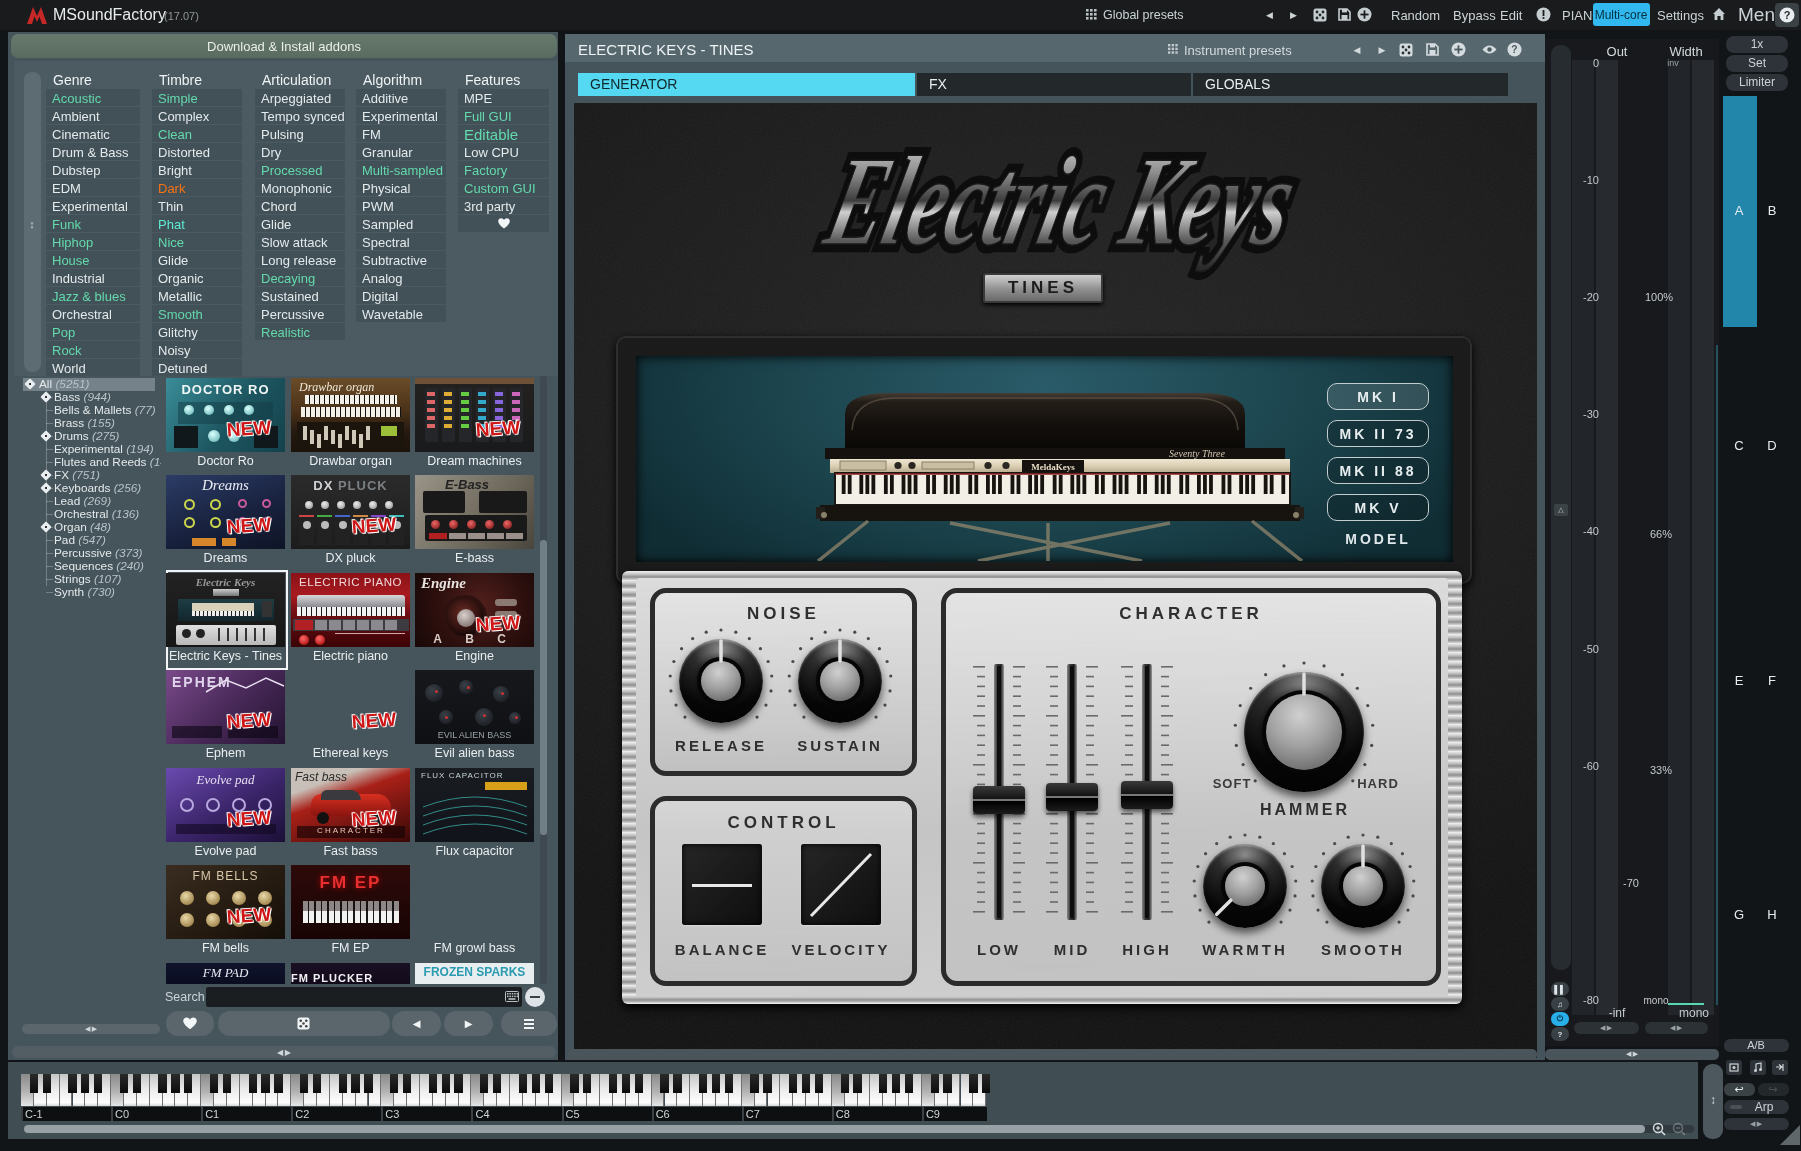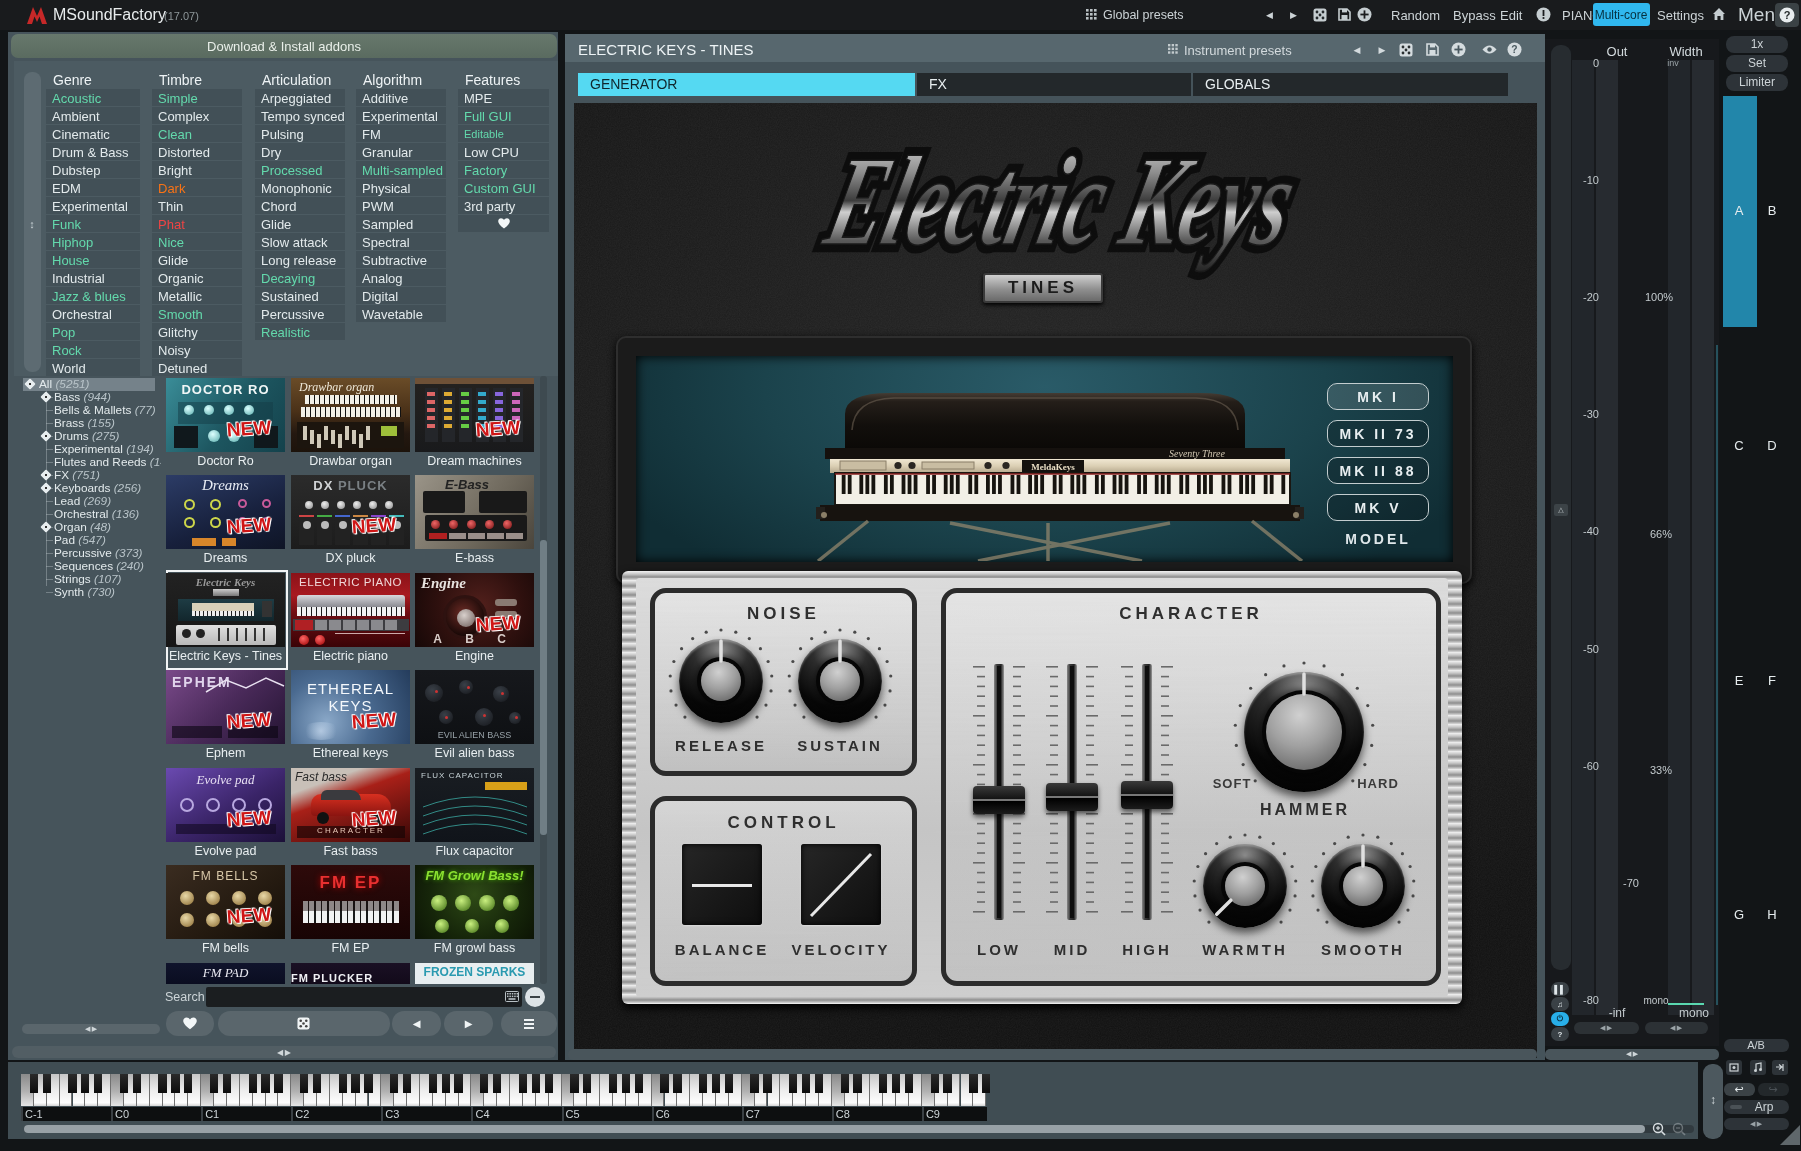--- a/index.html
+++ b/index.html
@@ -116,21 +116,21 @@
 <div class="txt" style="left:158px;top:134px;transform:translate(0,-50%);font-size:13px;color:#63d9ac;font-weight:normal;">Clean</div>
 <div class="abs" style="left:152px;top:143px;width:90px;height:17px;background:rgba(38,51,58,0.26);"></div>
 <div class="txt" style="left:158px;top:152px;transform:translate(0,-50%);font-size:13px;color:#e3eaec;font-weight:normal;">Distorted</div>
 <div class="abs" style="left:152px;top:161px;width:90px;height:17px;background:rgba(38,51,58,0.26);"></div>
 <div class="txt" style="left:158px;top:170px;transform:translate(0,-50%);font-size:13px;color:#e3eaec;font-weight:normal;">Bright</div>
 <div class="abs" style="left:152px;top:179px;width:90px;height:17px;background:rgba(38,51,58,0.26);"></div>
 <div class="txt" style="left:158px;top:188px;transform:translate(0,-50%);font-size:13px;color:#f97316;font-weight:normal;">Dark</div>
 <div class="abs" style="left:152px;top:197px;width:90px;height:17px;background:rgba(38,51,58,0.26);"></div>
 <div class="txt" style="left:158px;top:206px;transform:translate(0,-50%);font-size:13px;color:#e3eaec;font-weight:normal;">Thin</div>
 <div class="abs" style="left:152px;top:215px;width:90px;height:17px;background:rgba(38,51,58,0.26);"></div>
-<div class="txt" style="left:158px;top:224px;transform:translate(0,-50%);font-size:13px;color:#ef4444;font-weight:normal;">Phat</div>
+<div class="txt" style="left:158px;top:224px;transform:translate(0,-50%);font-size:13px;color:#5eead4;font-weight:normal;">Phat</div>
 <div class="abs" style="left:152px;top:233px;width:90px;height:17px;background:rgba(38,51,58,0.26);"></div>
 <div class="txt" style="left:158px;top:242px;transform:translate(0,-50%);font-size:13px;color:#63d9ac;font-weight:normal;">Nice</div>
 <div class="abs" style="left:152px;top:251px;width:90px;height:17px;background:rgba(38,51,58,0.26);"></div>
 <div class="txt" style="left:158px;top:260px;transform:translate(0,-50%);font-size:13px;color:#e3eaec;font-weight:normal;">Glide</div>
 <div class="abs" style="left:152px;top:269px;width:90px;height:17px;background:rgba(38,51,58,0.26);"></div>
 <div class="txt" style="left:158px;top:278px;transform:translate(0,-50%);font-size:13px;color:#e3eaec;font-weight:normal;">Organic</div>
 <div class="abs" style="left:152px;top:287px;width:90px;height:17px;background:rgba(38,51,58,0.26);"></div>
 <div class="txt" style="left:158px;top:296px;transform:translate(0,-50%);font-size:13px;color:#e3eaec;font-weight:normal;">Metallic</div>
 <div class="abs" style="left:152px;top:305px;width:90px;height:17px;background:rgba(38,51,58,0.26);"></div>
 <div class="txt" style="left:158px;top:314px;transform:translate(0,-50%);font-size:13px;color:#63d9ac;font-weight:normal;">Smooth</div>
@@ -195,21 +195,21 @@
 <div class="abs" style="left:356px;top:287px;width:90px;height:17px;background:rgba(38,51,58,0.26);"></div>
 <div class="txt" style="left:362px;top:296px;transform:translate(0,-50%);font-size:13px;color:#e3eaec;font-weight:normal;">Digital</div>
 <div class="abs" style="left:356px;top:305px;width:90px;height:17px;background:rgba(38,51,58,0.26);"></div>
 <div class="txt" style="left:362px;top:314px;transform:translate(0,-50%);font-size:13px;color:#e3eaec;font-weight:normal;">Wavetable</div>
 <div class="txt" style="left:465px;top:80px;transform:translate(0,-50%);font-size:14px;color:#eef3f5;font-weight:normal;">Features</div>
 <div class="abs" style="left:458px;top:89px;width:91px;height:17px;background:rgba(38,51,58,0.26);"></div>
 <div class="txt" style="left:464px;top:98px;transform:translate(0,-50%);font-size:13px;color:#e3eaec;font-weight:normal;">MPE</div>
 <div class="abs" style="left:458px;top:107px;width:91px;height:17px;background:rgba(38,51,58,0.26);"></div>
 <div class="txt" style="left:464px;top:116px;transform:translate(0,-50%);font-size:13px;color:#63d9ac;font-weight:normal;">Full GUI</div>
 <div class="abs" style="left:458px;top:125px;width:91px;height:17px;background:rgba(38,51,58,0.26);"></div>
-<div class="txt" style="left:464px;top:134px;transform:translate(0,-50%);font-size:11px;color:#63d9ac;font-weight:normal;">Editable</div>
+<div class="txt" style="left:464px;top:134px;transform:translate(0,-50%);font-size:15px;color:#63d9ac;font-weight:normal;">Editable</div>
 <div class="abs" style="left:458px;top:143px;width:91px;height:17px;background:rgba(38,51,58,0.26);"></div>
 <div class="txt" style="left:464px;top:152px;transform:translate(0,-50%);font-size:13px;color:#e3eaec;font-weight:normal;">Low CPU</div>
 <div class="abs" style="left:458px;top:161px;width:91px;height:17px;background:rgba(38,51,58,0.26);"></div>
 <div class="txt" style="left:464px;top:170px;transform:translate(0,-50%);font-size:13px;color:#63d9ac;font-weight:normal;">Factory</div>
 <div class="abs" style="left:458px;top:179px;width:91px;height:17px;background:rgba(38,51,58,0.26);"></div>
 <div class="txt" style="left:464px;top:188px;transform:translate(0,-50%);font-size:13px;color:#63d9ac;font-weight:normal;">Custom GUI</div>
 <div class="abs" style="left:458px;top:197px;width:91px;height:17px;background:rgba(38,51,58,0.26);"></div>
 <div class="txt" style="left:464px;top:206px;transform:translate(0,-50%);font-size:13px;color:#e3eaec;font-weight:normal;">3rd party</div>
 <div class="abs" style="left:458px;top:215px;width:91px;height:17px;background:rgba(38,51,58,0.26);"></div>
 <svg class="abs" style="left:497.5px;top:218px" width="12" height="11" viewBox="0 0 12 11">
@@ -457,24 +457,20 @@
 <div class="abs" style="left:166px;top:670px;width:119px;height:74px;background:linear-gradient(135deg,#7a4a8a,#4a2a5a 50%,#241432);overflow:hidden;">
       <div style="position:absolute;left:6px;top:4px;font-size:14px;font-weight:bold;color:#e0d4ec;letter-spacing:2px;">EPHEM</div>
       <svg style="position:absolute;left:0;top:0" width="119" height="74">
         <polyline points="40,22 60,10 80,18 100,8 118,16" fill="none" stroke="#e8e0f0" stroke-width="1.5"></polyline>
       </svg>
       <div style="position:absolute;left:6px;top:56px;width:50px;height:12px;background:rgba(10,5,16,.6);"></div>
       <div style="position:absolute;left:62px;top:56px;width:50px;height:12px;background:rgba(10,5,16,.6);"></div>
     </div>
 <div class="txt" style="left:225.5px;top:753px;transform:translate(-50%,-50%);font-size:12.5px;color:#e8eef0;font-weight:normal;">Ephem</div>
 <div class="txt" style="left:249px;top:721px;transform:translate(-50%,-50%) rotate(-4deg);font-size:19.0px;font-weight:bold;color:#cf1616;text-shadow:0 0 1.5px #fff,0 0 1.5px #fff,1px 1px 0 #fff,-1px -1px 0 #fff;">NEW</div>
-<div class="abs" style="left:291px;top:670px;width:119px;height:74px;background:radial-gradient(circle at 30% 70%,#8aa8c8,#4a6a90 45%,#243c5c);overflow:hidden;">
-      <div style="position:absolute;left:0;top:10px;width:100%;text-align:center;font-size:15px;color:#f4f8fc;letter-spacing:1px;line-height:17px;">ETHEREAL<br>KEYS</div>
-      <div style="position:absolute;left:10px;top:52px;width:40px;height:18px;border-radius:50%;background:radial-gradient(circle,#cadcf0,transparent 70%);opacity:.7;"></div>
-    </div>
 <div class="txt" style="left:350.5px;top:753px;transform:translate(-50%,-50%);font-size:12.5px;color:#e8eef0;font-weight:normal;">Ethereal keys</div>
 <div class="txt" style="left:374px;top:721px;transform:translate(-50%,-50%) rotate(-4deg);font-size:19.0px;font-weight:bold;color:#cf1616;text-shadow:0 0 1.5px #fff,0 0 1.5px #fff,1px 1px 0 #fff,-1px -1px 0 #fff;">NEW</div>
 <div class="abs" style="left:415px;top:670px;width:119px;height:74px;background:linear-gradient(180deg,#16181c,#0e1013);overflow:hidden;">
       <div style="position:absolute;left:10px;top:14px;width:18px;height:18px;border-radius:50%;background:radial-gradient(circle at 40% 35%,#3a4048,#14161a);"></div>
       <div style="position:absolute;left:44px;top:10px;width:14px;height:14px;border-radius:50%;background:radial-gradient(circle at 40% 35%,#3a4048,#14161a);"></div>
       <div style="position:absolute;left:78px;top:16px;width:16px;height:16px;border-radius:50%;background:radial-gradient(circle at 40% 35%,#3a4048,#14161a);"></div>
       <div style="position:absolute;left:24px;top:40px;width:14px;height:14px;border-radius:50%;background:radial-gradient(circle at 40% 35%,#3a4048,#14161a);"></div>
       <div style="position:absolute;left:60px;top:38px;width:18px;height:18px;border-radius:50%;background:radial-gradient(circle at 40% 35%,#3a4048,#14161a);"></div>
       <div style="position:absolute;left:94px;top:42px;width:12px;height:12px;border-radius:50%;background:radial-gradient(circle at 40% 35%,#3a4048,#14161a);"></div>
       <div style="position:absolute;left:20px;top:20px;width:3px;height:3px;border-radius:50%;background:#c33;"></div>
@@ -529,30 +525,20 @@
       <div style="position:absolute;left:92px;top:48px;width:14px;height:14px;border-radius:50%;background:radial-gradient(circle at 40% 35%,#e8d8a8,#8a6a30);"></div>
     </div>
 <div class="txt" style="left:225.5px;top:948px;transform:translate(-50%,-50%);font-size:12.5px;color:#e8eef0;font-weight:normal;">FM bells</div>
 <div class="txt" style="left:249px;top:916px;transform:translate(-50%,-50%) rotate(-4deg);font-size:19.0px;font-weight:bold;color:#cf1616;text-shadow:0 0 1.5px #fff,0 0 1.5px #fff,1px 1px 0 #fff,-1px -1px 0 #fff;">NEW</div>
 <div class="abs" style="left:291px;top:865px;width:119px;height:74px;background:linear-gradient(180deg,#2e0a0a,#180404);overflow:hidden;">
       <div style="position:absolute;left:0;top:8px;width:100%;text-align:center;font-size:17px;font-weight:bold;color:#e83030;text-shadow:0 0 6px #a00;letter-spacing:2px;">FM EP</div>
       <div style="position:absolute;left:12px;top:36px;width:96px;height:22px;background:repeating-linear-gradient(90deg,#f2f2f2 0 5px,#1a1a1a 5px 6.5px);"></div>
       <div style="position:absolute;left:12px;top:36px;width:96px;height:10px;background:rgba(20,4,4,.45);"></div>
     </div>
 <div class="txt" style="left:350.5px;top:948px;transform:translate(-50%,-50%);font-size:12.5px;color:#e8eef0;font-weight:normal;">FM EP</div>
-<div class="abs" style="left:415px;top:865px;width:119px;height:74px;background:radial-gradient(circle at 50% 40%,#2e4a16,#16260a 60%,#0c1405);overflow:hidden;">
-      <div style="position:absolute;left:0;top:3px;width:100%;text-align:center;font-size:13px;font-style:italic;font-weight:bold;color:#8ae030;text-shadow:0 0 4px #4a0;">FM Growl Bass!</div>
-      <div style="position:absolute;left:16px;top:30px;width:16px;height:16px;border-radius:50%;background:radial-gradient(circle at 40% 35%,#caf080,#3a6a10);"></div>
-      <div style="position:absolute;left:40px;top:30px;width:16px;height:16px;border-radius:50%;background:radial-gradient(circle at 40% 35%,#caf080,#3a6a10);"></div>
-      <div style="position:absolute;left:64px;top:30px;width:16px;height:16px;border-radius:50%;background:radial-gradient(circle at 40% 35%,#caf080,#3a6a10);"></div>
-      <div style="position:absolute;left:88px;top:30px;width:16px;height:16px;border-radius:50%;background:radial-gradient(circle at 40% 35%,#caf080,#3a6a10);"></div>
-      <div style="position:absolute;left:20px;top:54px;width:14px;height:14px;border-radius:50%;background:radial-gradient(circle at 40% 35%,#caf080,#3a6a10);"></div>
-      <div style="position:absolute;left:50px;top:54px;width:14px;height:14px;border-radius:50%;background:radial-gradient(circle at 40% 35%,#caf080,#3a6a10);"></div>
-      <div style="position:absolute;left:80px;top:54px;width:14px;height:14px;border-radius:50%;background:radial-gradient(circle at 40% 35%,#caf080,#3a6a10);"></div>
-    </div>
 <div class="txt" style="left:474.5px;top:948px;transform:translate(-50%,-50%);font-size:12.5px;color:#e8eef0;font-weight:normal;">FM growl bass</div>
 <div class="abs" style="left:166px;top:963px;width:119px;height:21px;overflow:hidden;background:linear-gradient(180deg,#10142c,#0a0d20);">
       <div style="position:absolute;left:0;top:2px;width:100%;text-align:center;font-size:13px;font-style:italic;color:#e8e8f0;font-family:'Liberation Serif',serif;">FM PAD</div>
     </div>
 <div class="abs" style="left:291px;top:963px;width:119px;height:21px;overflow:hidden;background:linear-gradient(180deg,#1a1024,#120a1a);">
       <div style="position:absolute;left:0;top:9px;width:100%;text-align:left;font-size:11px;font-weight:bold;color:#f0f0f4;letter-spacing:1px;">FM PLUCKER</div>
     </div>
 <div class="abs" style="left:415px;top:963px;width:119px;height:21px;overflow:hidden;background:#e8eef0;">
       <div style="position:absolute;left:0;top:2px;width:100%;text-align:center;font-size:12px;font-weight:bold;color:#2a9ab0;white-space:nowrap;">FROZEN SPARKS</div>
     </div>

